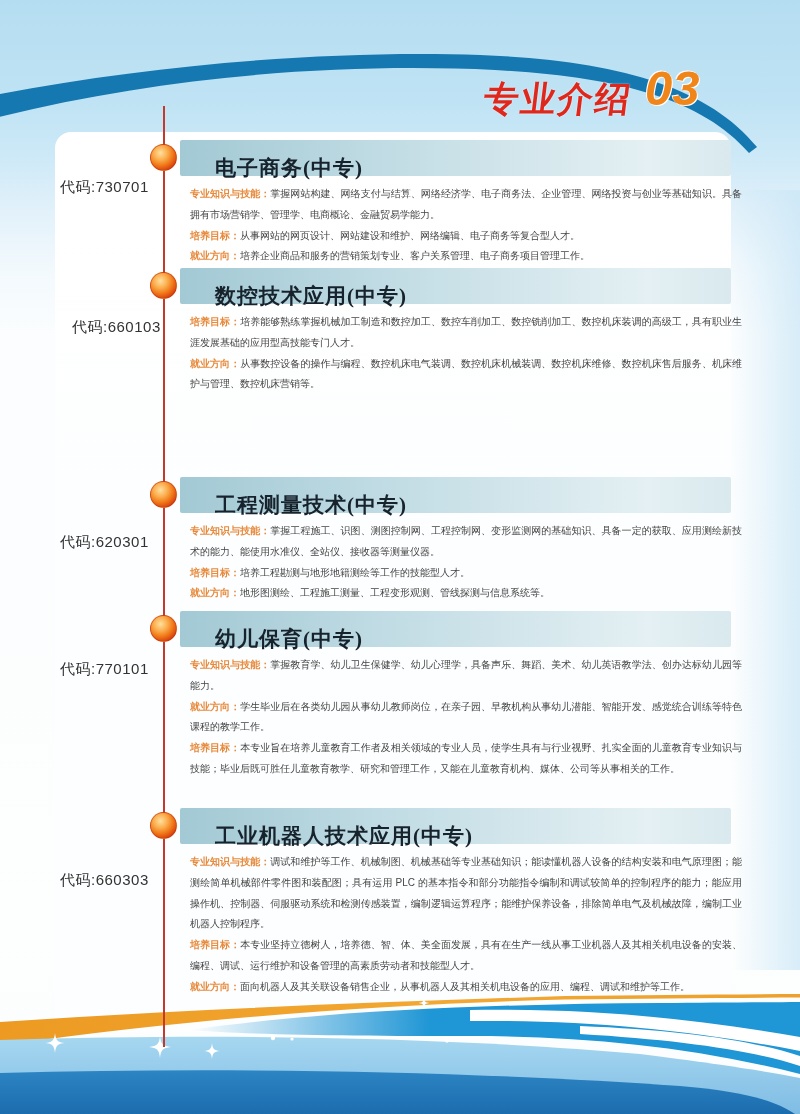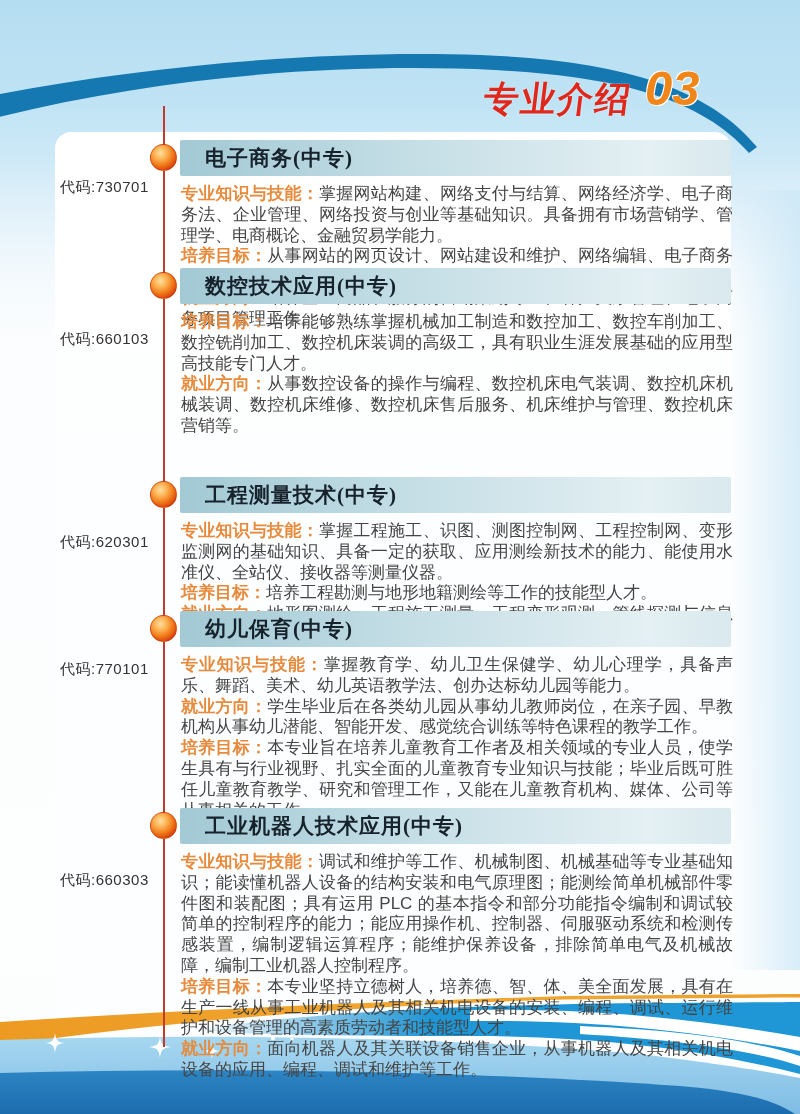--- a/index.html
+++ b/index.html
@@ -20,29 +20,29 @@
     background:linear-gradient(180deg,#ffffff 0%,#fdfeff 45%,rgba(253,254,255,.85) 100%);}
   .right-fade{position:absolute;right:0;top:190px;height:780px;width:68px;z-index:1;
     background:linear-gradient(90deg,rgba(208,234,248,0),rgba(203,231,246,.75));}
   .footer-svg{position:absolute;left:0;bottom:0;z-index:2;}
   .redline{position:absolute;left:163px;top:106px;height:941px;width:2px;z-index:3;
     background:#c4392c;}
   #sections{position:absolute;left:0;top:0;width:800px;height:1114px;z-index:3;}
   .sec{position:absolute;left:0;width:800px;}
   .bar{position:absolute;left:180px;top:0;width:551px;height:36px;border-radius:2px;
     background:linear-gradient(90deg,#a2c9d4 0%,#c3dde5 40%,#e4f0f3 85%,#d9e9ee 100%);}
-  .title{margin:0;padding:0 0 8px 25px;line-height:36px;font-size:21px;font-weight:bold;
+  .title{margin:10px;padding:0 0 8px 25px;line-height:36px;font-size:21px;font-weight:bold;
     color:#16222c;letter-spacing:1px;
     font-family:"Liberation Serif","DejaVu Serif",serif;}
   .orb{position:absolute;left:150px;top:4px;width:27px;height:27px;border-radius:50%;
     background:radial-gradient(circle at 38% 32%,#ffe0a0 0%,#fbae4e 30%,#f07818 55%,#d8400e 78%,#c23410 100%);
     border:1px solid rgba(190,55,15,.55);box-sizing:border-box;}
   .code{position:absolute;left:60px;font-size:15px;color:#333;letter-spacing:.5px;}
-  .body{position:absolute;left:181px;top:44px;width:552px;
-    font-size:17px;line-height:20.8px;color:#454545;text-align:justify;}
+  .body{position:absolute;left:190px;top:44px;width:552px;
+    font-size:10px;line-height:20.8px;color:#454545;text-align:justify;}
   .body p{margin:0;}
   .lbl{color:#e78a3c;font-weight:bold;}
 </style>
 </head>
 <body>
 
 <div class="page">
 
   <svg class="hdr-svg" width="800" height="190" viewBox="0 0 800 190">
     <path d="M-5,95 C160,63 340,50 480,55 C610,60 706,84 757,147 L749,153
@@ -110,21 +110,21 @@
           <p><span class="lbl">培养目标：</span><span>从事网站的网页设计、网站建设和维护、网络编辑、电子商务等复合型人才。</span></p>
           <p><span class="lbl">就业方向：</span><span>培养企业商品和服务的营销策划专业、客户关系管理、电子商务项目管理工作。</span></p>
         </div>
   </section>
 
   <section class="sec" style="top: 268px;">
     <div class="bar">
       <h2 class="title">数控技术应用(中专)</h2>
     </div>
     <span class="orb"></span>
-    <div class="code" style="top: 62px;">代码:660103</div>
+    <div class="code" style="top: 50px; margin-left: 12px;">代码:660103</div>
     <div class="body">
           <p><span class="lbl">培养目标：</span><span>培养能够熟练掌握机械加工制造和数控加工、数控车削加工、数控铣削加工、数控机床装调的高级工，具有职业生涯发展基础的应用型高技能专门人才。</span></p>
           <p><span class="lbl">就业方向：</span><span>从事数控设备的操作与编程、数控机床电气装调、数控机床机械装调、数控机床维修、数控机床售后服务、机床维护与管理、数控机床营销等。</span></p>
         </div>
   </section>
 
   <section class="sec" style="top: 477px;">
     <div class="bar">
       <h2 class="title">工程测量技术(中专)</h2>
     </div>

